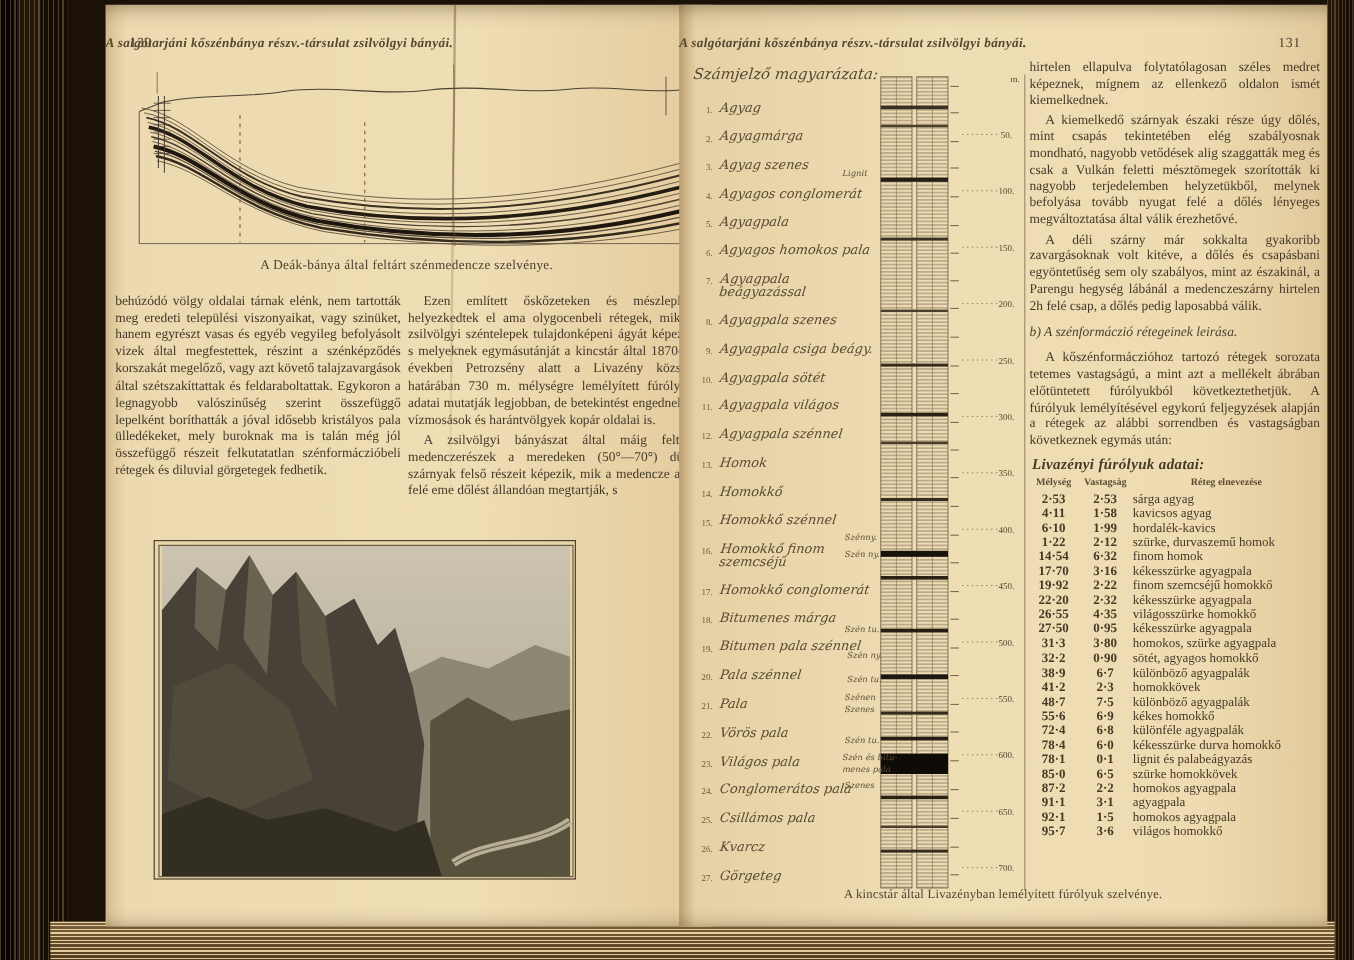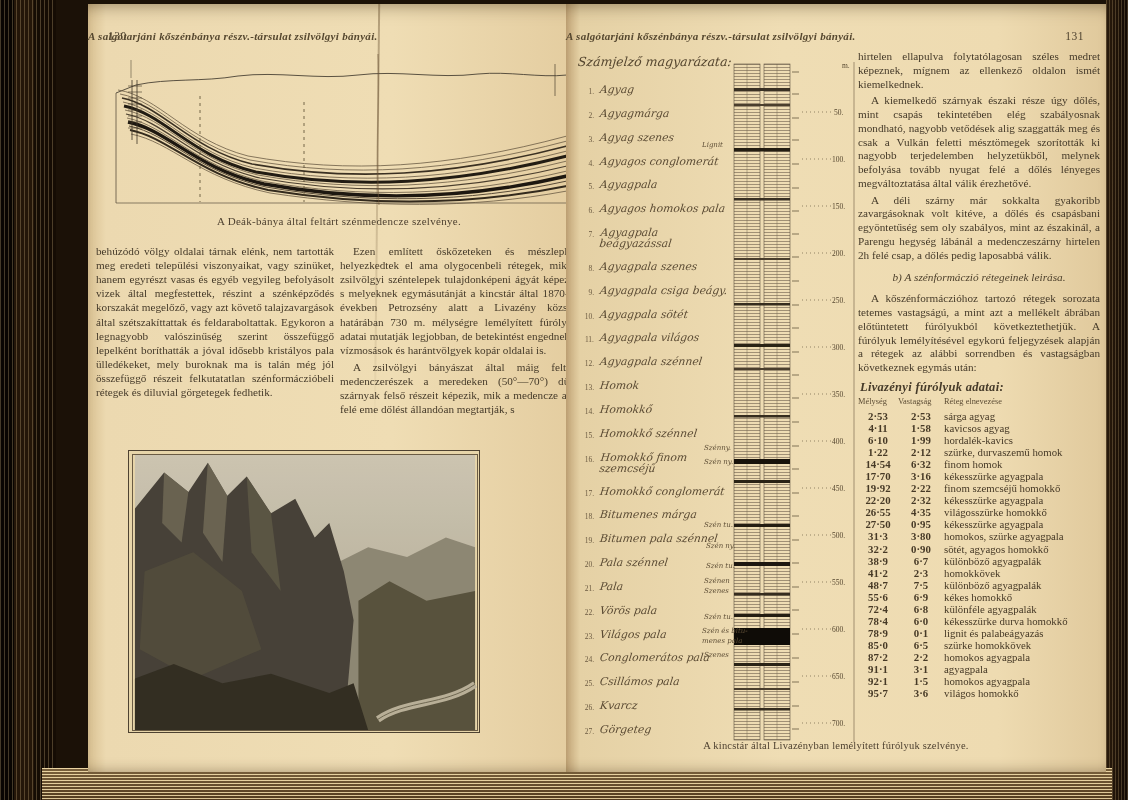--- a/index.html
+++ b/index.html
@@ -84,26 +84,26 @@
   .legend-item .ll{
     font-family:"DejaVu Serif", serif;font-style:italic;font-size:10.8px;color:#5a4a33;
     transform:skewX(-7deg);line-height:1.02;
   }
   
   .strat{position:absolute;left:130px;top:44px;width:164px;height:700px;}
   
   .rcol{position:absolute;left:292px;top:46px;width:242px;font-size:11.2px;line-height:1.23;text-align:justify;}
   .rcol p{margin:0 0 3px 0;}
   .sec-head{
-    text-align:center;font-style:italic;font-size:11.3px;margin:9px 0 7px 0;color:#4c3f2b;
+    text-align:left;font-style:italic;font-size:11.3px;margin:9px 0 7px 0;color:#4c3f2b;
   }
   .tbl-title{font-style:italic;font-weight:bold;font-size:12.5px;margin:5px 0 2px 2px;letter-spacing:.3px;}
   table.btable{border-collapse:collapse;width:100%;font-size:10.8px;color:#463926;}
   table.btable th{
-    font-weight:normal;font-size:8.4px;color:#5c4c34;padding:0 0 2px 0;
+    font-weight:bold;font-size:8.4px;color:#5c4c34;padding:0 0 2px 0;text-align:center;
   }
   table.btable td{padding:0;line-height:1.12;}
   td.num{text-align:center;white-space:nowrap;font-variant-numeric:tabular-nums;font-weight:bold;}
   td.c1{width:40px;padding-right:10px;}
   td.c2{width:46px;padding-right:16px;}
   td.layer{text-align:left;}
   .bottom-cap{
     position:absolute;left:0;right:0;top:736px;text-align:center;
     font-size:10.5px;color:#4e4130;letter-spacing:.2px;
   }
@@ -506,21 +506,21 @@
             <td class="num c1">72·4</td>
             <td class="num c2">6·8</td>
             <td class="layer">különféle agyagpalák</td>
           </tr>
           <tr>
             <td class="num c1">78·4</td>
             <td class="num c2">6·0</td>
             <td class="layer">kékesszürke durva homokkő</td>
           </tr>
           <tr>
-            <td class="num c1">78·9</td>
+            <td class="num c1">78·1</td>
             <td class="num c2">0·1</td>
             <td class="layer">lignit és palabeágyazás</td>
           </tr>
           <tr>
             <td class="num c1">85·0</td>
             <td class="num c2">6·5</td>
             <td class="layer">szürke homokkövek</td>
           </tr>
           <tr>
             <td class="num c1">87·2</td>

